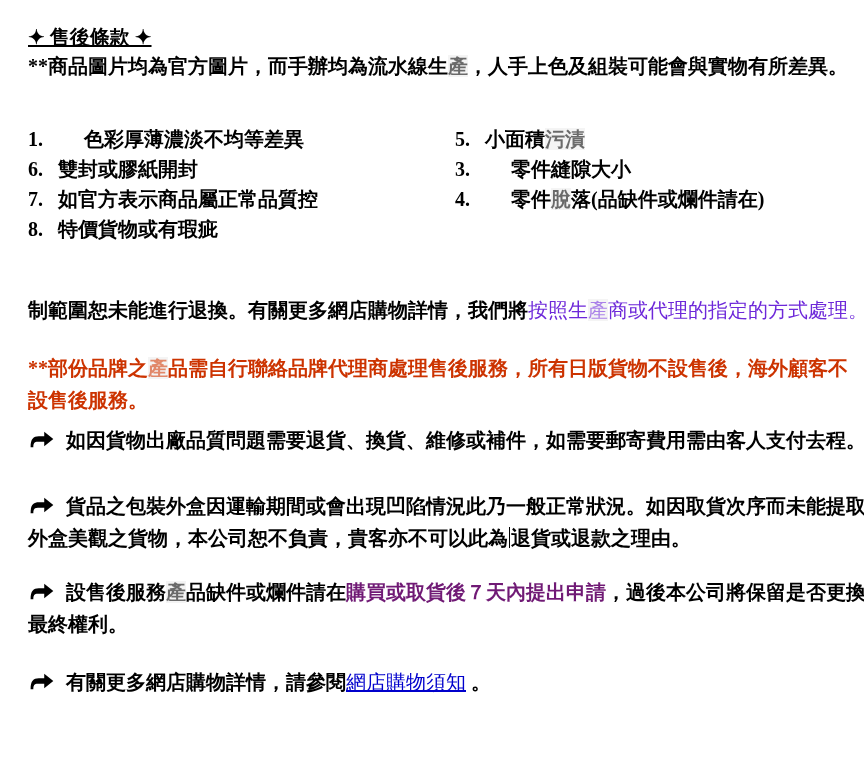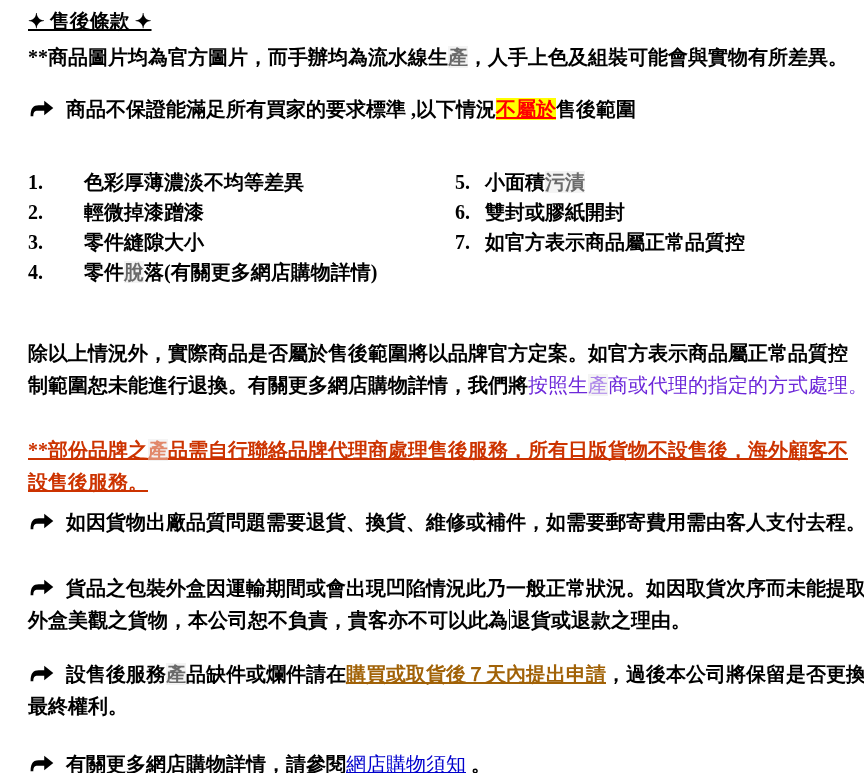--- a/index.html
+++ b/index.html
@@ -3,77 +3,71 @@
 <meta charset="utf-8">
 <style>
   html,body { margin:0; padding:0; background:#fff; }
   body {
     width:864px; height:773px; overflow:hidden;
     font-family:"Liberation Serif","DejaVu Serif",serif;
     color:#000; font-size:20px; font-weight:bold;
   }
   .doc { padding:8px 18px 0 28px; }
   .line { line-height:32px; white-space:nowrap; }
-  .title { text-decoration:underline; line-height:26px; margin-top:0; }
-  .intro { margin-top:7px; }
+  .title { text-decoration:underline; line-height:26px; margin-top:16px; }
+  .intro { margin-top:0; }
   .notice-line { margin-top:20px; }
   .hl { color:#ff0000; background:#ffff00; text-decoration:underline; }
   .fb { opacity:.58; background:rgba(0,0,0,.08); }   
   .light { font-weight:normal; color:#6d28d9; }
   .list { display:grid; grid-template-columns:427px 1fr; margin-top:42px; }
   .list .cell { line-height:30px; white-space:nowrap; }
   .num  { display:inline-block; width:56px; }
   .num2 { display:inline-block; width:30px; }
   .after-para { margin-top:50px; }
-  .red-para { margin-top:33px; color:#cc3300;text-decoration:underline; }
+  .red-para { margin-top:26px; color:#cc3300; }
   .arrow-b { margin-top:8px; }
   .box-para { margin-top:34px; }
   .defect-para { margin-top:22px; }
   .more-line { margin-top:26px; }
   .arrow { display:inline-block; margin-right:11px; }
   .arrow svg { width:27px; height:20px; vertical-align:-2px; }
-  a.red  { color:#a16207; text-decoration:underline; cursor:pointer; }
+  a.red  { color:#701a75; cursor:pointer; }
   a.blue { color:#0000cc; text-decoration:underline; font-weight:normal; cursor:pointer; }
   .caret { display:inline-block; width:1px; height:21px; background:#000;
            vertical-align:-3px; margin:0 1px; }
 </style>
 </head>
 <body>
 
 <div class="doc">
 
   <div class="line title">✦ 售後條款 ✦</div>
 
   <div class="intro">
     <div class="line">
       <span>**商品圖片均為官方圖片，而手辦均為流水線生</span><span class="fb">產</span><span>，人手上色及組裝可能會與實物有所差異。</span>
     </div>
   </div>
 
-  <div class="line notice-line">
-    <span class="arrow"><svg viewBox="0 0 28 22">
-          <path fill="#000" d="M2 20 C2 11 5 8 11 8 L17 8 L17 3 L27 11 L17 19 L17 14 L10 14 C6 14 5 16 5 20 Z"></path>
-        </svg></span><span>商品不保證能滿足所有買家的要求標準 ,以下情況</span><span class="hl">不屬於</span><span>售後範圍</span>
-  </div>
 
   <div class="list">
     <div class="cell"><span class="num">1.</span><span>色彩厚薄濃淡不均等差異</span></div>
     <div class="cell"><span class="num2">5.</span><span>小面積</span><span class="fb">污漬</span><span></span></div>
 
-    <div class="cell"><span class="num">2.</span><span>輕微掉漆蹭漆</span></div>
     <div class="cell"><span class="num2">6.</span><span>雙封或膠紙開封</span></div>
 
     <div class="cell"><span class="num">3.</span><span>零件縫隙大小</span></div>
     <div class="cell"><span class="num2">7.</span><span>如官方表示商品屬正常品質控</span></div>
 
-    <div class="cell"><span class="num">4.</span><span>零件</span><span class="fb">脫</span><span>落(有關更多網店購物詳情)</span></div>
+    <div class="cell"><span class="num">4.</span><span>零件</span><span class="fb">脫</span><span>落(品缺件或爛件請在)</span></div>
+    <div class="cell"><span class="num2">8.</span><span>特價貨物或有瑕疵</span></div>
   </div>
 
   <div class="after-para">
-    <div class="line">除以上情況外，實際商品是否屬於售後範圍將以品牌官方定案。如官方表示商品屬正常品質控</div>
     <div class="line">
       <span>制範圍恕未能進行退換。有關更多網店購物詳情，我們將</span><span class="light">按照生</span><span class="fb light">產</span><span class="light">商或代理的指定的方式處理。</span>
     </div>
   </div>
 
   <div class="red-para">
     <div class="line">
       <span>**部份品牌之</span><span class="fb">產</span><span>品需自行聯絡品牌代理商處理售後服務，所有日版貨物不設售後，海外顧客不</span>
     </div>
     <div class="line">設售後服務。</div>

